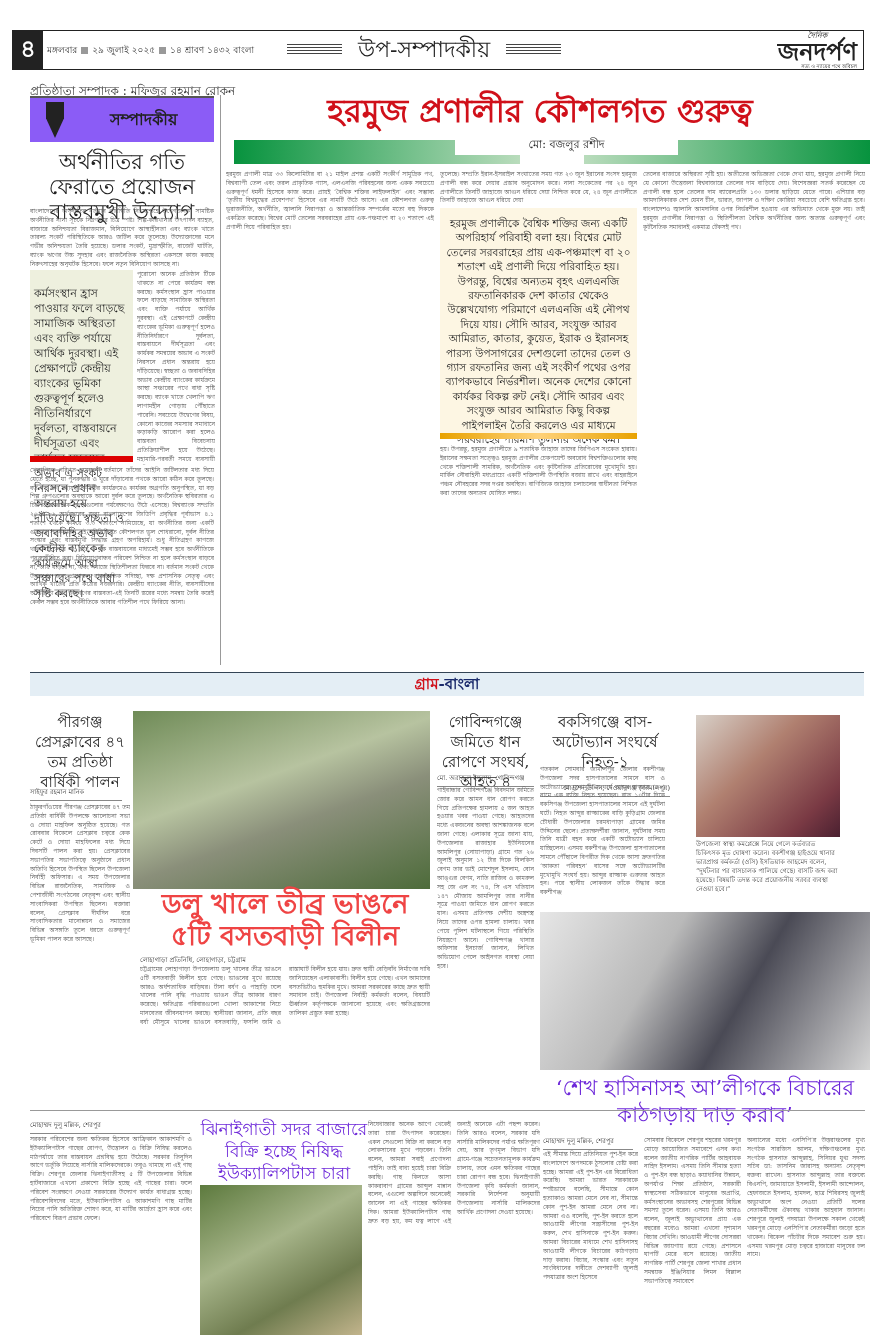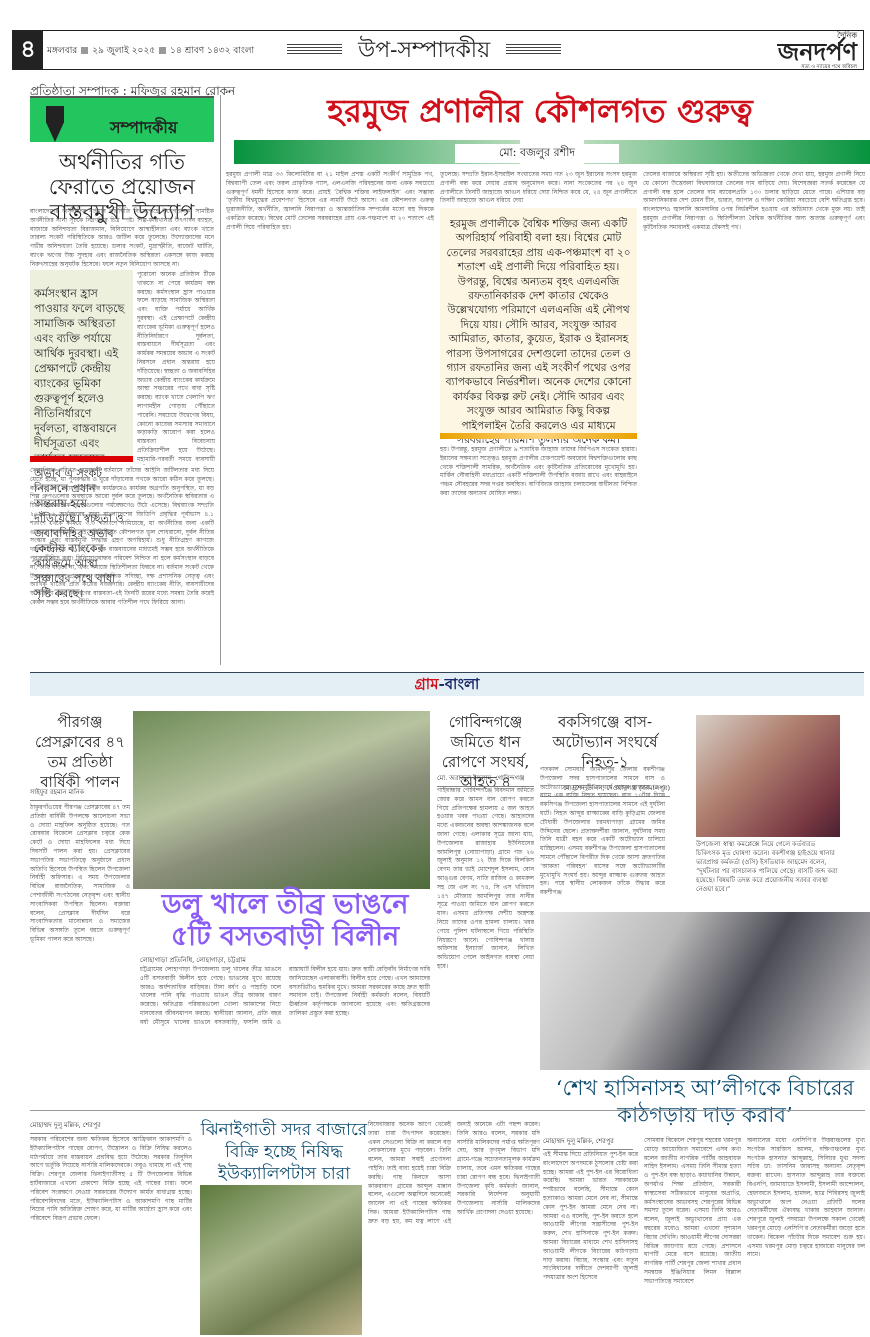--- a/index.html
+++ b/index.html
@@ -5,44 +5,44 @@
   * { box-sizing: border-box; margin: 0; padding: 0; }
   body { width: 870px; height: 1337px; background: #ffffff; font-family: "DejaVu Serif", serif; color: #222; position: relative; overflow: hidden; }
   .abs { position: absolute; }
   .masthead { left: 12px; top: 30px; width: 852px; height: 40px; border: 1.5px solid #222; display: flex; align-items: center; }
   .page-num { width: 30px; height: 100%; background: #222; color: #fff; font-family: "DejaVu Sans", sans-serif; font-size: 24px; font-weight: bold; display: flex; align-items: center; justify-content: center; }
   .dateline { font-size: 9px; margin-left: 4px; width: 240px; color: #333; }
   .sq { display: inline-block; width: 7px; height: 7px; background: #999; margin: 0 4px; vertical-align: middle; }
   .rules { width: 55px; height: 12px; background: repeating-linear-gradient(#444 0 1px, transparent 1px 3px); }
   .section-title { font-size: 22px; margin: 0 16px; color: #222; }
   .logo { margin-left: auto; margin-right: 6px; text-align: right; line-height: 1; }
-  .logo .small { font-size: 8px; display: block; text-align: right; }
+  .logo .small { font-size: 8px; display: block; text-align: center; font-style: italic; }
   .logo .big { font-size: 24px; font-weight: bold; font-family: "DejaVu Sans", sans-serif; }
   .logo .tag { font-size: 5px; display: block; }
   .founder { left: 30px; top: 82px; font-size: 12px; color: #333; }
-  .editorial-box { left: 30px; top: 96px; width: 184px; height: 46px; background: #22c55e; border-top: 2px solid #555; display: flex; align-items: flex-end; }
+  .editorial-box { left: 30px; top: 96px; width: 184px; height: 46px; background: #8b5cf6; border-top: 2px solid #555; display: flex; align-items: center; }
   .pen { width: 30px; height: 36px; margin-left: 10px; background: #222; clip-path: polygon(20% 0,80% 0,80% 45%,50% 100%,20% 45%); }
   .editorial-label { font-size: 16px; margin-left: 40px; font-weight: bold; }
   .ed-head { left: 30px; top: 150px; width: 184px; text-align: center; font-size: 21px; line-height: 25px; }
   .col-text { font-size: 6px; line-height: 8.8px; color: #555; text-align: justify; overflow: hidden; }
   .pullquote-green { left: 30px; top: 270px; width: 103px; height: 188px; background: #eef0de; padding: 16px 4px; font-size: 11px; line-height: 15px; color: #222; }
   .red-bar { left: 30px; top: 456px; width: 103px; height: 6px; background: #d00; }
   .main-head { left: 215px; top: 86px; width: 650px; text-align: center; font-size: 32px; color: #d0101a; font-weight: bold; }
   .green-band { left: 234px; top: 140px; width: 636px; height: 24px; background: linear-gradient(to right, #07933e, #b9dcbc 45%, #fff 45%, #fff 55%, #b9dcbc 55%, #07933e); }
-  .author { left: 455px; top: 144px; width: 164px; text-align: center; font-size: 11px; background: #fff; }
+  .author { left: 455px; top: 136px; width: 223px; text-align: center; font-size: 11px; background: #fff; }
   .cream-quote { left: 440px; top: 208px; width: 197px; height: 225px; background: #fdf6e3; padding: 8px 4px; text-align: center; font-size: 10.5px; line-height: 14.4px; color: #222; }
   .orange-bar { left: 440px; top: 433px; width: 197px; height: 6px; background: linear-gradient(to right, #e8a200, #ffd27a, #e8a200); }
   .gram-banner { left: 30px; top: 672px; width: 834px; height: 24px; background: #e4eef5; border-top: 1.5px solid #345; display:flex; align-items:center; justify-content:center; font-size: 15px; font-weight: bold; }
   .gram-banner .red { color: #d0101a; }
   .gram-banner .navy { color: #1a2a6b; }
   .photo { background: linear-gradient(160deg, #6f8b57, #b7c3a0 40%, #8a8f7a 60%, #4d6b3a); }
   .story-head { text-align: center; font-size: 15px; line-height: 20px; color: #222; }
   .byline { font-size: 6.5px; color: #333; border-bottom: 1px solid #888; padding-bottom: 2px; }
-  .red-head { color: #8b5cf6; font-size: 27px; line-height: 32px; text-align: center; font-weight: bold; }
-  .big-head { font-size: 21px; line-height: 27px; text-align: center; color: #0c4a6e; }
+  .red-head { color: #ef4444; font-size: 27px; line-height: 32px; text-align: center; font-weight: bold; }
+  .big-head { font-size: 21px; line-height: 27px; text-align: center; color: #6d28d9; }
   .caption { font-size: 6.5px; line-height: 9px; color: #444; }
   .divider { background: #999; }
 </style>
 </head>
 <body>
 
 <div class="abs masthead">
   <div class="page-num">৪</div>
   <div class="dateline">
     <span>মঙ্গলবার</span><span class="sq"></span><span>২৯ জুলাই ২০২৫</span><span class="sq"></span><span>১৪ শ্রাবণ ১৪৩২ বাংলা</span>

